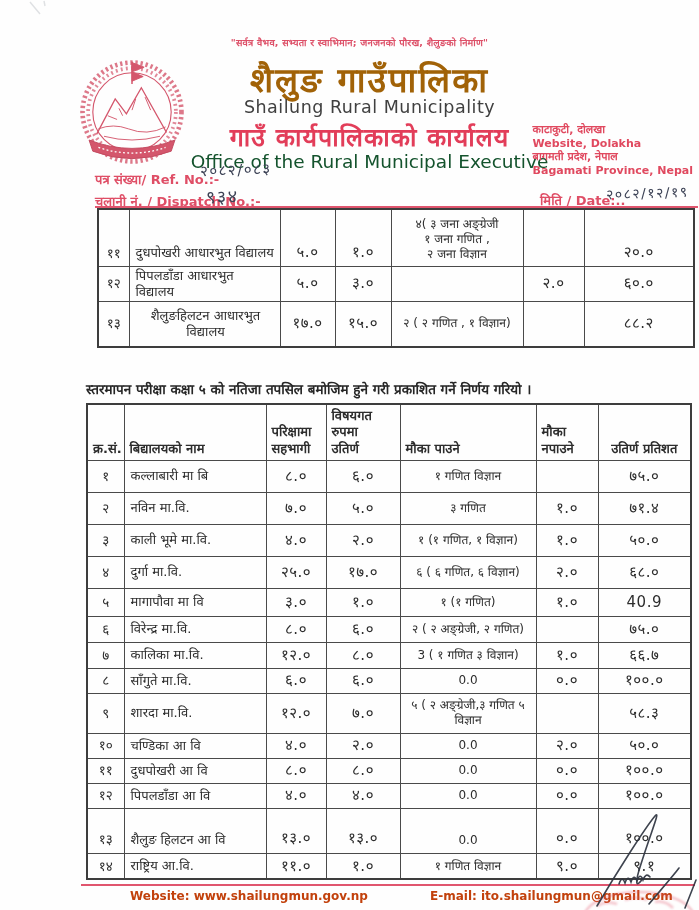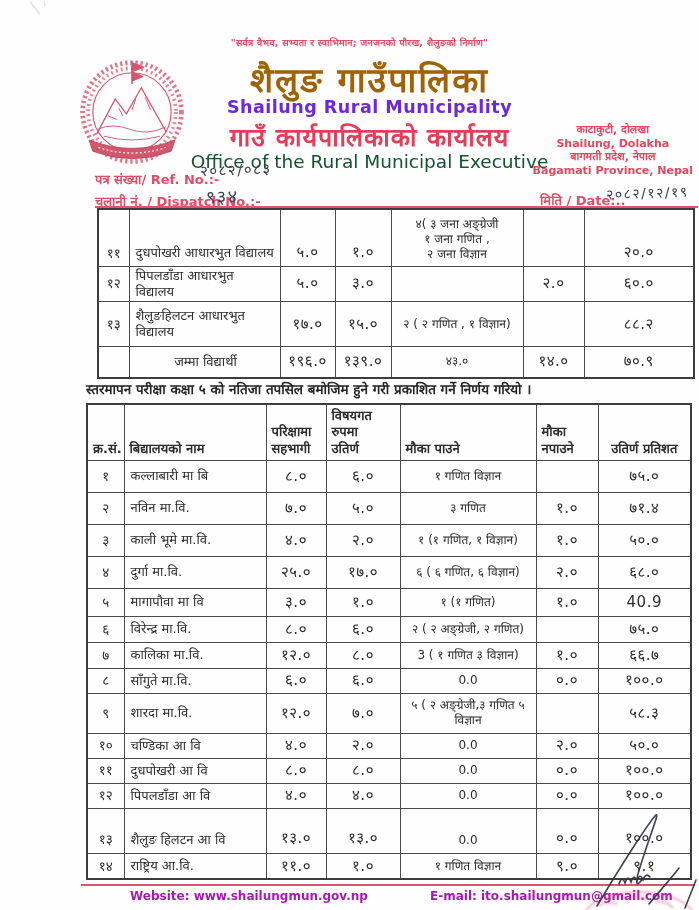--- a/index.html
+++ b/index.html
@@ -5,24 +5,24 @@
   html,body{margin:0;padding:0;background:#ffffff;}
   .page{
     position:relative;width:699px;height:910px;background:#fefefe;overflow:hidden;
     font-family:"DejaVu Sans","Liberation Sans",sans-serif;color:#2b2b2b;
   }
   .slogan{position:absolute;top:36px;left:40px;right:20px;text-align:center;
     font-size:9.5px;font-weight:600;color:#dd5068;letter-spacing:.2px;}
   .emblem{position:absolute;left:76px;top:54px;}
   .head-center{position:absolute;left:60px;right:20px;text-align:center;}
   .title-np{top:56px;font-size:34px;font-weight:700;color:#a16207;letter-spacing:2px;}
-  .title-en{top:97px;font-size:17.5px;font-weight:700;color:#6d28d9;letter-spacing:.5px;}
+  .title-en{top:97px;font-size:17.5px;font-weight:400;color:#404040;letter-spacing:.5px;}
   .office-np{top:119px;font-size:25px;font-weight:800;color:#e23d59;letter-spacing:1px;}
   .office-en{top:151px;font-size:18.5px;font-weight:400;color:#14532d;}
-  .addr{position:absolute;right:6px;top:123px;text-align:center;font-size:11px;
+  .addr{position:absolute;right:6px;top:123px;text-align:left;font-size:11px;
     font-weight:700;color:#e0495f;line-height:13.5px;}
   .reflabel{position:absolute;font-size:13px;font-weight:700;color:#df4e66;}
   .hand{position:absolute;color:#3d4356;font-size:15px;letter-spacing:1.5px;
     transform:rotate(-2deg);font-weight:500;}
   .rule{position:absolute;top:206px;left:95px;width:603px;height:2px;background:#e0556e;}
   
   table{border-collapse:collapse;table-layout:fixed;background:transparent;}
   .doc-table{position:absolute;}
   td,th{border:1px solid #4a4a4a;white-space:pre-line;vertical-align:middle;
     padding:1px 4px;line-height:1.25;font-size:13px;color:#2d2d2d;overflow:hidden;}
@@ -34,21 +34,21 @@
   td:nth-child(3),td:nth-child(4),td:nth-child(6),td:nth-child(7){
     text-align:center;font-size:15px;letter-spacing:.5px;}
   td:nth-child(5){text-align:center;font-size:12px;}
   #table1 tr:first-child td{vertical-align:bottom;padding-bottom:4px;}
   #table1 tr:last-child td:nth-child(2){text-align:center;}
   #table2 tbody tr:nth-child(13) td{vertical-align:bottom;padding-bottom:5px;}
   
   .decision{position:absolute;left:86px;top:380px;width:606px;font-size:13.5px;
     font-weight:600;color:#262626;}
   .footer-line{position:absolute;top:884px;left:81px;width:614px;height:2px;background:#e0556e;}
-  .footer-text{position:absolute;top:889px;font-size:12px;font-weight:600;color:#a21caf;}
+  .footer-text{position:absolute;top:889px;font-size:12px;font-weight:600;color:#c2410c;}
   .fw{left:130px;} .fe{left:430px;}
   .sig{position:absolute;right:0;bottom:0;}
   .stamp{position:absolute;right:2px;bottom:-6px;opacity:.45;filter:blur(1px);}
   .corner-artifact{position:absolute;left:26px;top:0;opacity:.3;}
 </style>
 </head>
 <body>
 
 <div class="page">
 
@@ -74,21 +74,21 @@
     <path d="M24,100 Q60,112 96,100" stroke="#ffffff" stroke-width="1.4" fill="none" stroke-dasharray="2 2.5"></path>
   </svg>
 
   <div class="head-center title-np" style="position:absolute;">शैलुङ गाउँपालिका</div>
   <div class="head-center title-en" style="position:absolute;">Shailung Rural Municipality</div>
   <div class="head-center office-np" style="position:absolute;">गाउँ कार्यपालिकाको कार्यालय</div>
   <div class="head-center office-en" style="position:absolute;">Office of the Rural Municipal Executive</div>
 
   <div class="addr">
     <div>काटाकुटी, दोलखा</div>
-    <div>Shailung, Dolakha</div>
+    <div>Website, Dolakha</div>
     <div>बागमती प्रदेश, नेपाल</div>
     <div>Bagamati Province, Nepal</div>
   </div>
 
   <div class="reflabel" style="left:95px;top:170px;">पत्र संख्या/  Ref. No.:-</div>
   <div class="hand" style="left:200px;top:159px;">२०८२/०८३</div>
 
   <div class="reflabel" style="left:95px;top:192px;">चलानी नं. / Dispatch No.:-</div>
   <div class="hand" style="left:206px;top:184px;font-size:18px;">९३४</div>
 
@@ -130,29 +130,20 @@
         </tr>
         <tr style="height: 45px;">
           <td>१३</td>
           <td>शैलुङहिलटन  आधारभुत
 विद्यालय</td>
           <td>१७.०</td>
           <td>१५.०</td>
           <td>२ ( २ गणित , १ विज्ञान)</td>
           <td></td>
           <td>८८.२</td>
-        </tr>
-        <tr style="height: 31px;">
-          <td></td>
-          <td>जम्मा विद्यार्थी</td>
-          <td>१९६.०</td>
-          <td>१३९.०</td>
-          <td>४३.०</td>
-          <td>१४.०</td>
-          <td>७०.९</td>
         </tr>
       </tbody>
     </table>
 
   <div class="decision">स्तरमापन  परीक्षा कक्षा ५  को नतिजा तपसिल बमोजिम हुने गरी  प्रकाशित  गर्ने निर्णय गरियो  ।</div>
 
   <table id="table2" class="doc-table" style="left:86px;top:403px;width:604px;">
     <colgroup>
       <col style="width:37px">
         <col style="width:142px">

